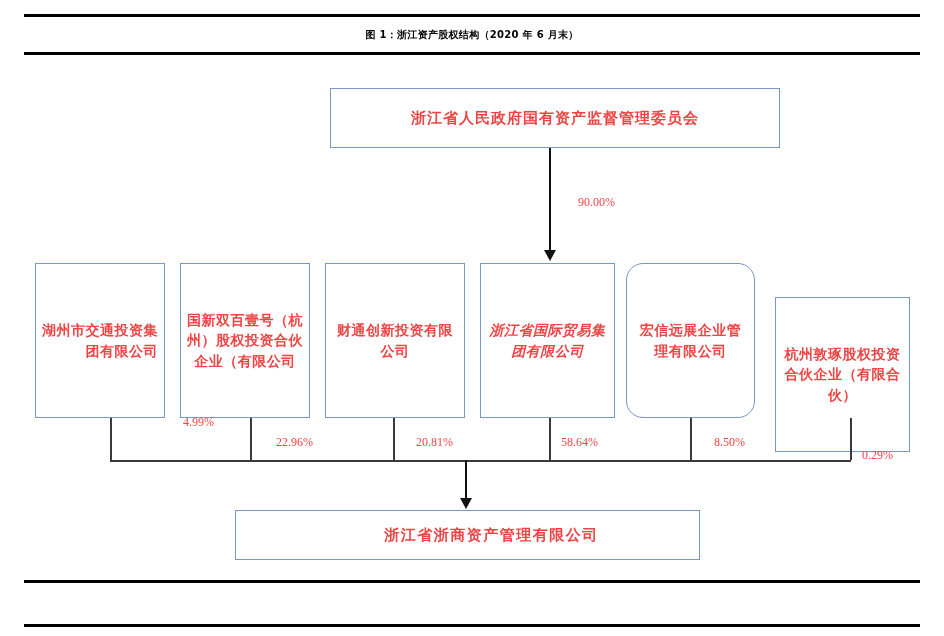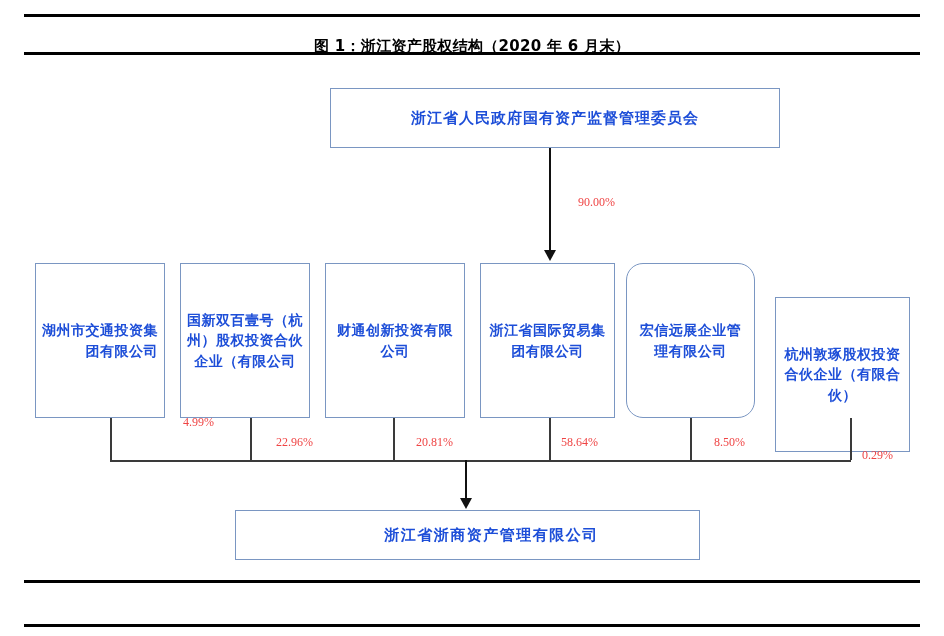--- a/index.html
+++ b/index.html
@@ -10,23 +10,23 @@
     color:#000;
     overflow:hidden;
     position:relative;
   }
   .page{position:absolute;inset:0;}
 
   
   .hdr-rule-top{position:absolute;left:24px;top:14px;width:896px;height:3px;background:#000;}
   .hdr-rule-bot{position:absolute;left:24px;top:52px;width:896px;height:3px;background:#000;}
   .fig-title{
-    position:absolute;left:24px;top:30px;width:896px;height:33px;
+    position:absolute;left:24px;top:18px;width:896px;height:33px;
     display:flex;align-items:center;justify-content:center;
-    font-size:15px;font-weight:bold;letter-spacing:.3px;
+    font-size:10px;font-weight:bold;letter-spacing:.3px;
     font-family:"DejaVu Sans","Liberation Sans",sans-serif;
     white-space:nowrap;
   }
 
   
   .ftr-rule-top{position:absolute;left:24px;top:580px;width:896px;height:3px;background:#000;}
   .ftr-rule-bot{position:absolute;left:24px;top:624px;width:896px;height:3px;background:#000;}
   .src-note{
     position:absolute;left:32px;top:588px;height:33px;
     display:flex;align-items:center;
@@ -38,21 +38,21 @@
   
   .chart{position:absolute;left:0;top:58px;width:944px;height:520px;}
 
   .node{
     position:absolute;
     box-sizing:border-box;
     border:1.6px solid #7a96c2;
     background:#ffffff;
     display:flex;align-items:center;justify-content:center;
     text-align:center;
-    color:#1d4ed8;
+    color:#ef4444;
     font-family:"DejaVu Serif","Liberation Serif",serif;
     font-weight:bold;
   }
   .node span{display:block;padding:0 6px;}
 
   .node-root{
     left:330px;top:30px;width:450px;height:60px;
     font-size:15px;letter-spacing:1px;
   }
   .node-mid{
@@ -104,21 +104,21 @@
 
     <div class="node node-mid" style="left:35px;width:130px;text-align:right;">
       <span>湖州市交通投资集团有限公司</span>
     </div>
     <div class="node node-mid" style="left:180px;width:130px;">
       <span>国新双百壹号（杭州）股权投资合伙企业（有限公司</span>
     </div>
     <div class="node node-mid" style="left:325px;width:140px;">
       <span>财通创新投资有限公司</span>
     </div>
-    <div class="node node-mid" style="left:480px;width:135px;">
+    <div class="node node-mid" style="left:480px;width:135px;font-style:italic;">
       <span>浙江省国际贸易集团有限公司</span>
     </div>
     <div class="node node-mid" style="left:626px;width:129px;border-radius:17px;">
       <span>宏信远展企业管理有限公司</span>
     </div>
     <div class="node node-mid" style="left:775px;width:135px;margin-top:34px;">
       <span>杭州敦琢股权投资合伙企业（有限合伙）</span>
     </div>
 
     <div class="vline" style="left:110px;top:360px;height:42px;"></div>

